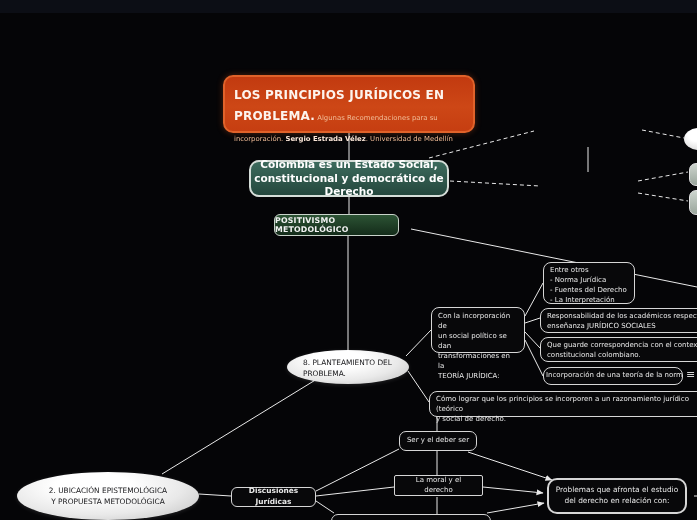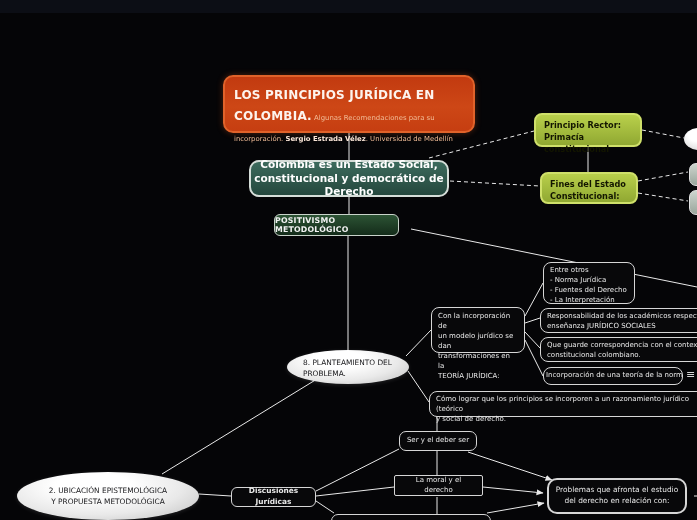--- a/index.html
+++ b/index.html
@@ -119,49 +119,45 @@
     <g stroke="#e9e9e9" stroke-width="1" fill="none" stroke-dasharray="4,3">
       <line x1="429" y1="158" x2="534" y2="131"></line>
       <line x1="450" y1="181" x2="540" y2="186"></line>
       <line x1="642" y1="130" x2="684" y2="138"></line>
       <line x1="638" y1="181" x2="688" y2="172"></line>
       <line x1="638" y1="193" x2="688" y2="201"></line>
     </g>
   </svg>
 
   <div class="node root">
-    <span class="h">LOS PRINCIPIOS JURÍDICA EN COLOMBIA.</span><span class="s"> Algunas Recomendaciones para su incorporación. </span><span class="a">Sergio Estrada Vélez</span><span class="s">. Universidad de Medellín</span>
+    <span class="h">LOS PRINCIPIOS JURÍDICOS EN PROBLEMA.</span><span class="s"> Algunas Recomendaciones para su incorporación. </span><span class="a">Sergio Estrada Vélez</span><span class="s">. Universidad de Medellín</span>
   </div>
 
   <div class="node estado ml">Colombia es un Estado Social,
 constitucional y democrático de Derecho</div>
 
   <div class="node positivismo">POSITIVISMO METODOLÓGICO</div>
 
-  <div class="node olive principio ml">Principio Rector:
-Primacía constitucional</div>
-  <div class="node olive fines ml">Fines del Estado
-Constitucional:</div>
 
   <div class="frag-ell"></div>
   <div class="frag-box frag-b1"></div>
   <div class="frag-box frag-b2"></div>
 
   <div class="node plain entre ml">Entre otros
 - Norma Jurídica
 - Fuentes del Derecho
 - La Interpretación</div>
   <div class="node plain resp ml">Responsabilidad de los académicos respecto a
 enseñanza JURÍDICO SOCIALES</div>
   <div class="node plain guarde ml">Que guarde correspondencia con el contexto
 constitucional colombiano.</div>
   <div class="node plain incorp">Incorporación de una teoría de la norma</div>
   <span class="fold">≡</span>
   <div class="node plain conla ml">Con la incorporación de
-un modelo jurídico se dan
+un social político se dan
 transformaciones en la
 TEORÍA JURÍDICA:</div>
   <div class="node plain como ml">Cómo lograr que los principios se incorporen a un razonamiento jurídico (teórico
 y social de derecho.</div>
 
   <div class="ellipse plant ml">8. PLANTEAMIENTO DEL
 PROBLEMA.</div>
   <div class="ellipse ubic ml">2. UBICACIÓN EPISTEMOLÓGICA
 Y PROPUESTA METODOLÓGICA</div>
 

